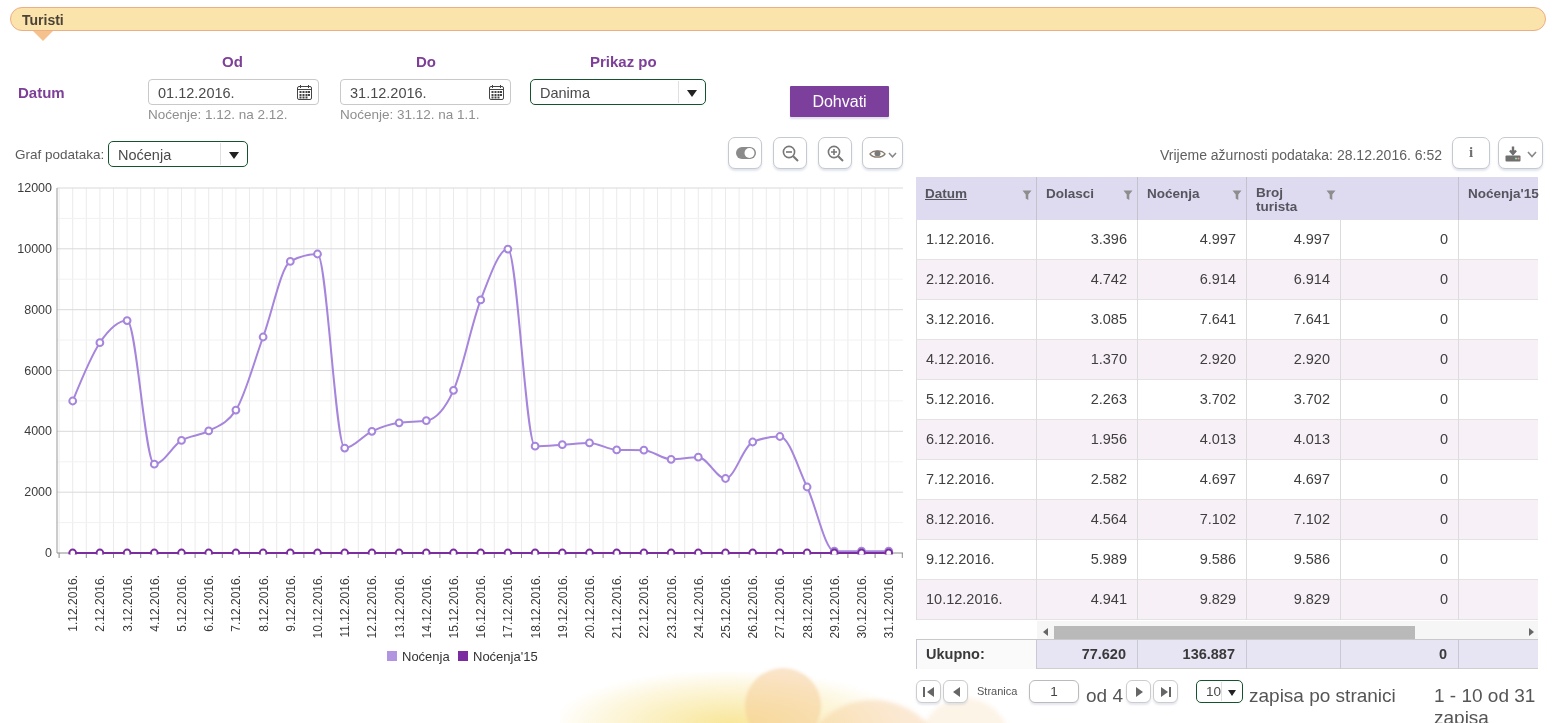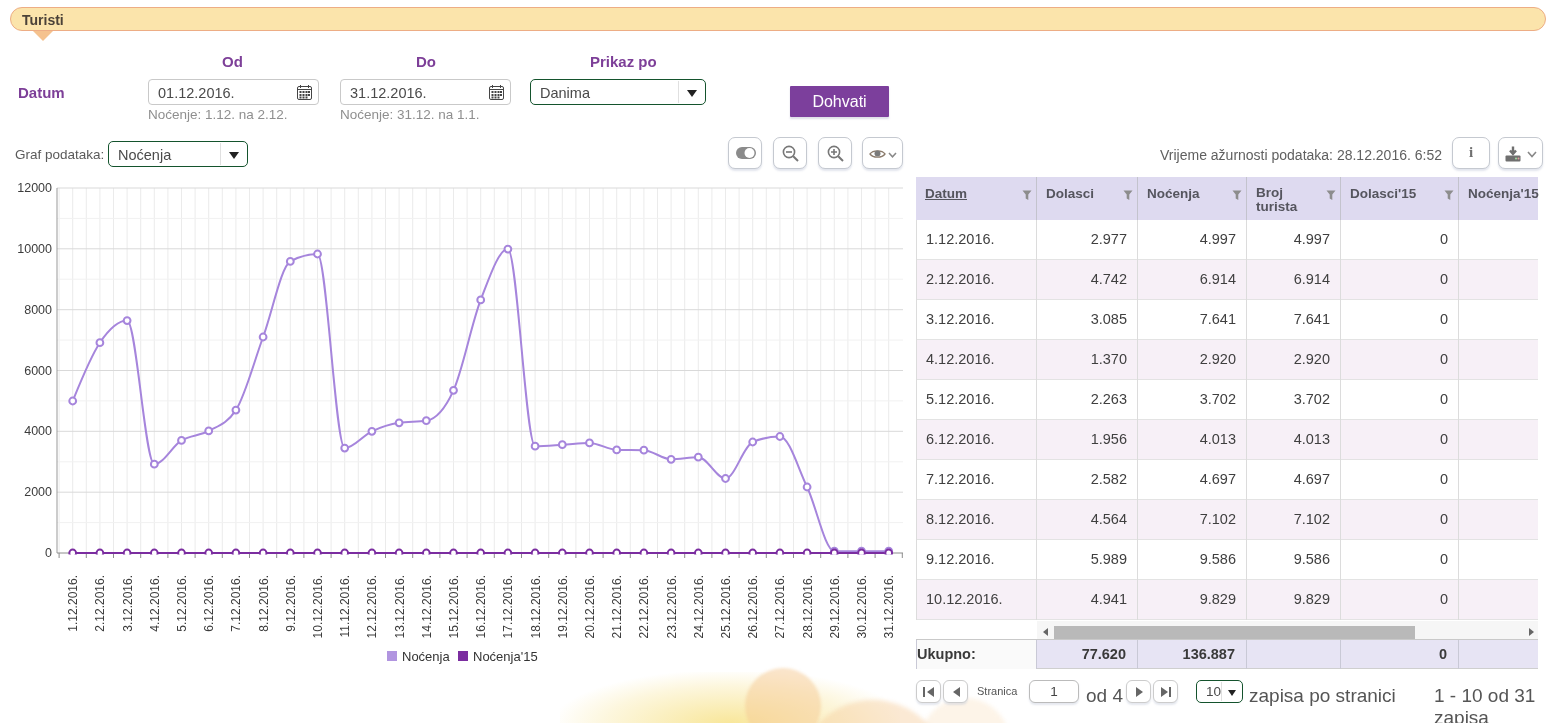--- a/index.html
+++ b/index.html
@@ -46,21 +46,21 @@
 .scr { position:absolute; left:121px; top:444px; width:501px; height:19px; background:#f6f6f6; }
 .scr .thumb { position:absolute; left:17px; top:5px; width:361px; height:13px; background:#b9b9b9; }
 .scr .la, .scr .ra { position:absolute; top:7px; width:0; height:0; border-top:4px solid transparent; border-bottom:4px solid transparent; }
 .scr .la { left:6px; border-right:5px solid #666; }
 .scr .ra { right:4px; border-left:5px solid #666; }
 
 .tfoot { position:absolute; left:0; top:462px; width:622px; height:30px; background:#e7e4f4;
   border-top:1px solid #c9c9c9; border-bottom:1px solid #cfcfcf; }
 .tfoot .f { position:absolute; top:0; height:29px; line-height:28px; font-size:14.5px; font-weight:bold; color:#3a3a3a; border-left:1px solid #c9c9d6; }
 .f.r { text-align:right; padding-right:11px; }
-.f1 { left:0; width:120px; background:#fafafa; border-left:1px solid #d9d9d9; }
+.f1 { left:0; width:120px; background:#fafafa; border-left:1px solid #d9d9d9; padding-left:9px; }
 
 .pbtn { position:absolute; width:25px; height:23px; background:#fff; border:1px solid #ccc; border-radius:6px;
   box-shadow:0 2px 2px rgba(190,198,215,.4); }
 .ptxt { position:absolute; font-size:19px; color:#555; }
 .pinp { position:absolute; width:50px; height:23px; background:#fff; border:1px solid #bbb; border-radius:6px;
   text-align:center; line-height:21px; font-size:13.5px; color:#444; box-shadow:0 2px 2px rgba(190,198,215,.4); }
 .tri-r { width:0; height:0; border-top:5px solid transparent; border-bottom:5px solid transparent; border-left:7px solid #666; }
 .tri-l { width:0; height:0; border-top:5px solid transparent; border-bottom:5px solid transparent; border-right:7px solid #666; }
 </style></head>
 <body>
@@ -318,29 +318,26 @@
         </svg></div>
     <div class="th th2">Dolasci<svg class="fun" width="10" height="11" viewBox="0 0 10 11">
           <path d="M0.5 0.5 H9.5 L6.3 4.6 V10 L3.7 8.4 V4.6 Z" fill="#8d8d8d"></path>
         </svg></div>
     <div class="th th3">Noćenja<svg class="fun" width="10" height="11" viewBox="0 0 10 11">
           <path d="M0.5 0.5 H9.5 L6.3 4.6 V10 L3.7 8.4 V4.6 Z" fill="#8d8d8d"></path>
         </svg></div>
     <div class="th th4" style="line-height:14px;">Broj<br>turista<svg class="fun" width="10" height="11" viewBox="0 0 10 11">
           <path d="M0.5 0.5 H9.5 L6.3 4.6 V10 L3.7 8.4 V4.6 Z" fill="#8d8d8d"></path>
         </svg></div>
-    <div class="th th5">Dolasci'15<svg class="fun" width="10" height="11" viewBox="0 0 10 11">
-          <path d="M0.5 0.5 H9.5 L6.3 4.6 V10 L3.7 8.4 V4.6 Z" fill="#8d8d8d"></path>
-        </svg></div>
     <div class="th th6">Noćenja'15</div>
   </div>
   <div style="position:absolute;left:0;top:43px;width:622px;">
 <div class="trow">
         <div class="c c1">1.12.2016.</div>
-        <div class="c c2 r">2.977</div>
+        <div class="c c2 r">3.396</div>
         <div class="c c3 r">4.997</div>
         <div class="c c4 r">4.997</div>
         <div class="c c5 r">0</div>
         <div class="c c6"></div>
       </div>
 <div class="trow alt">
         <div class="c c1">2.12.2016.</div>
         <div class="c c2 r">4.742</div>
         <div class="c c3 r">6.914</div>
         <div class="c c4 r">6.914</div>

